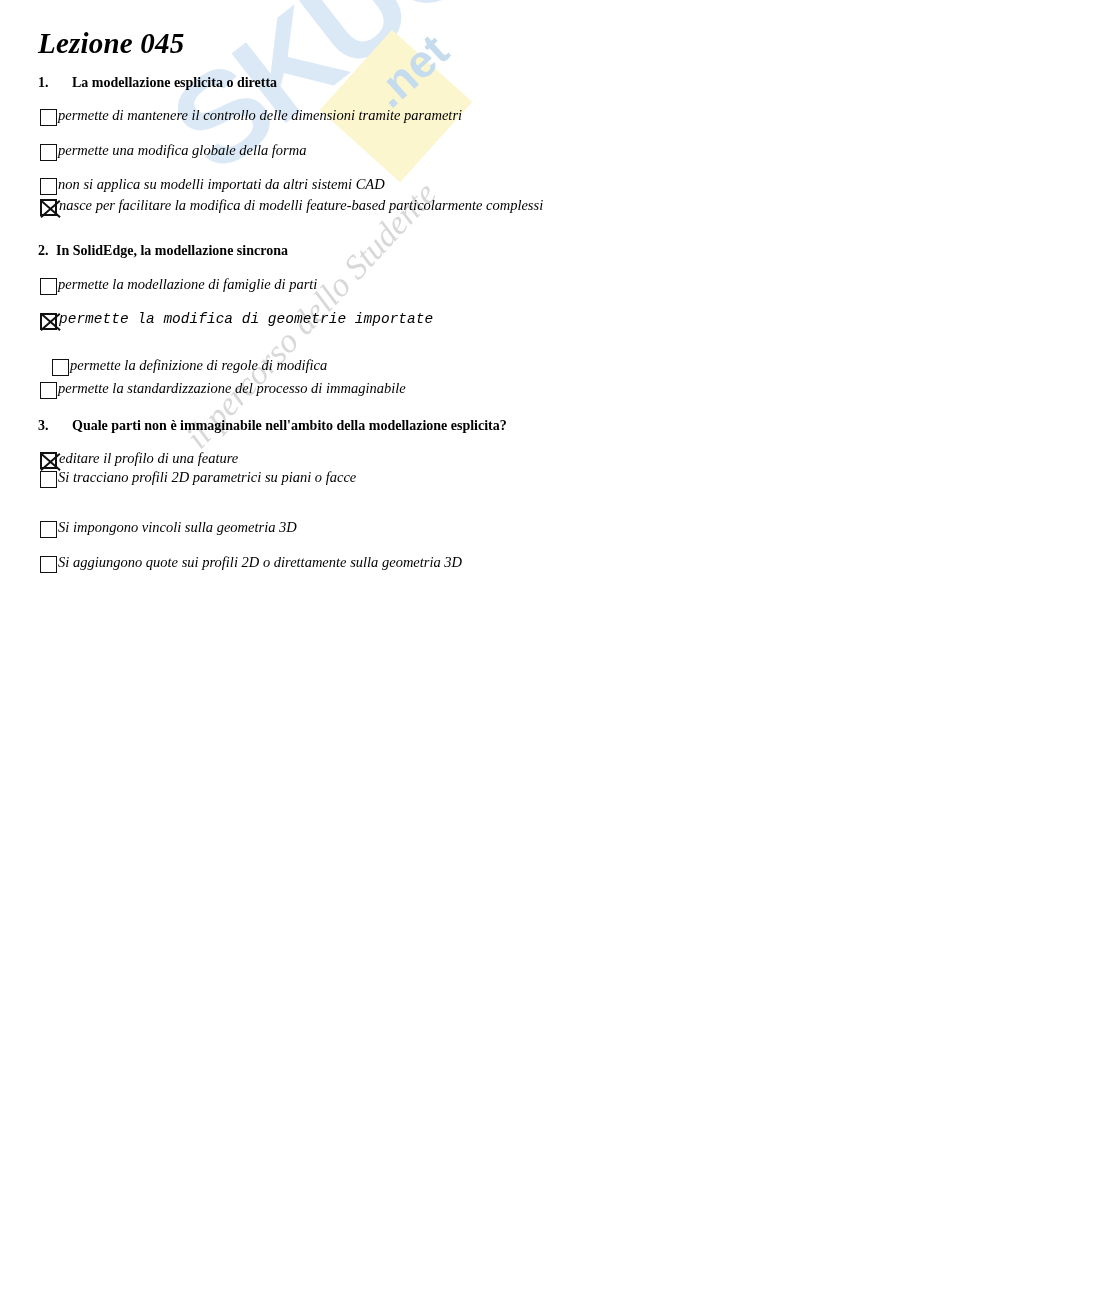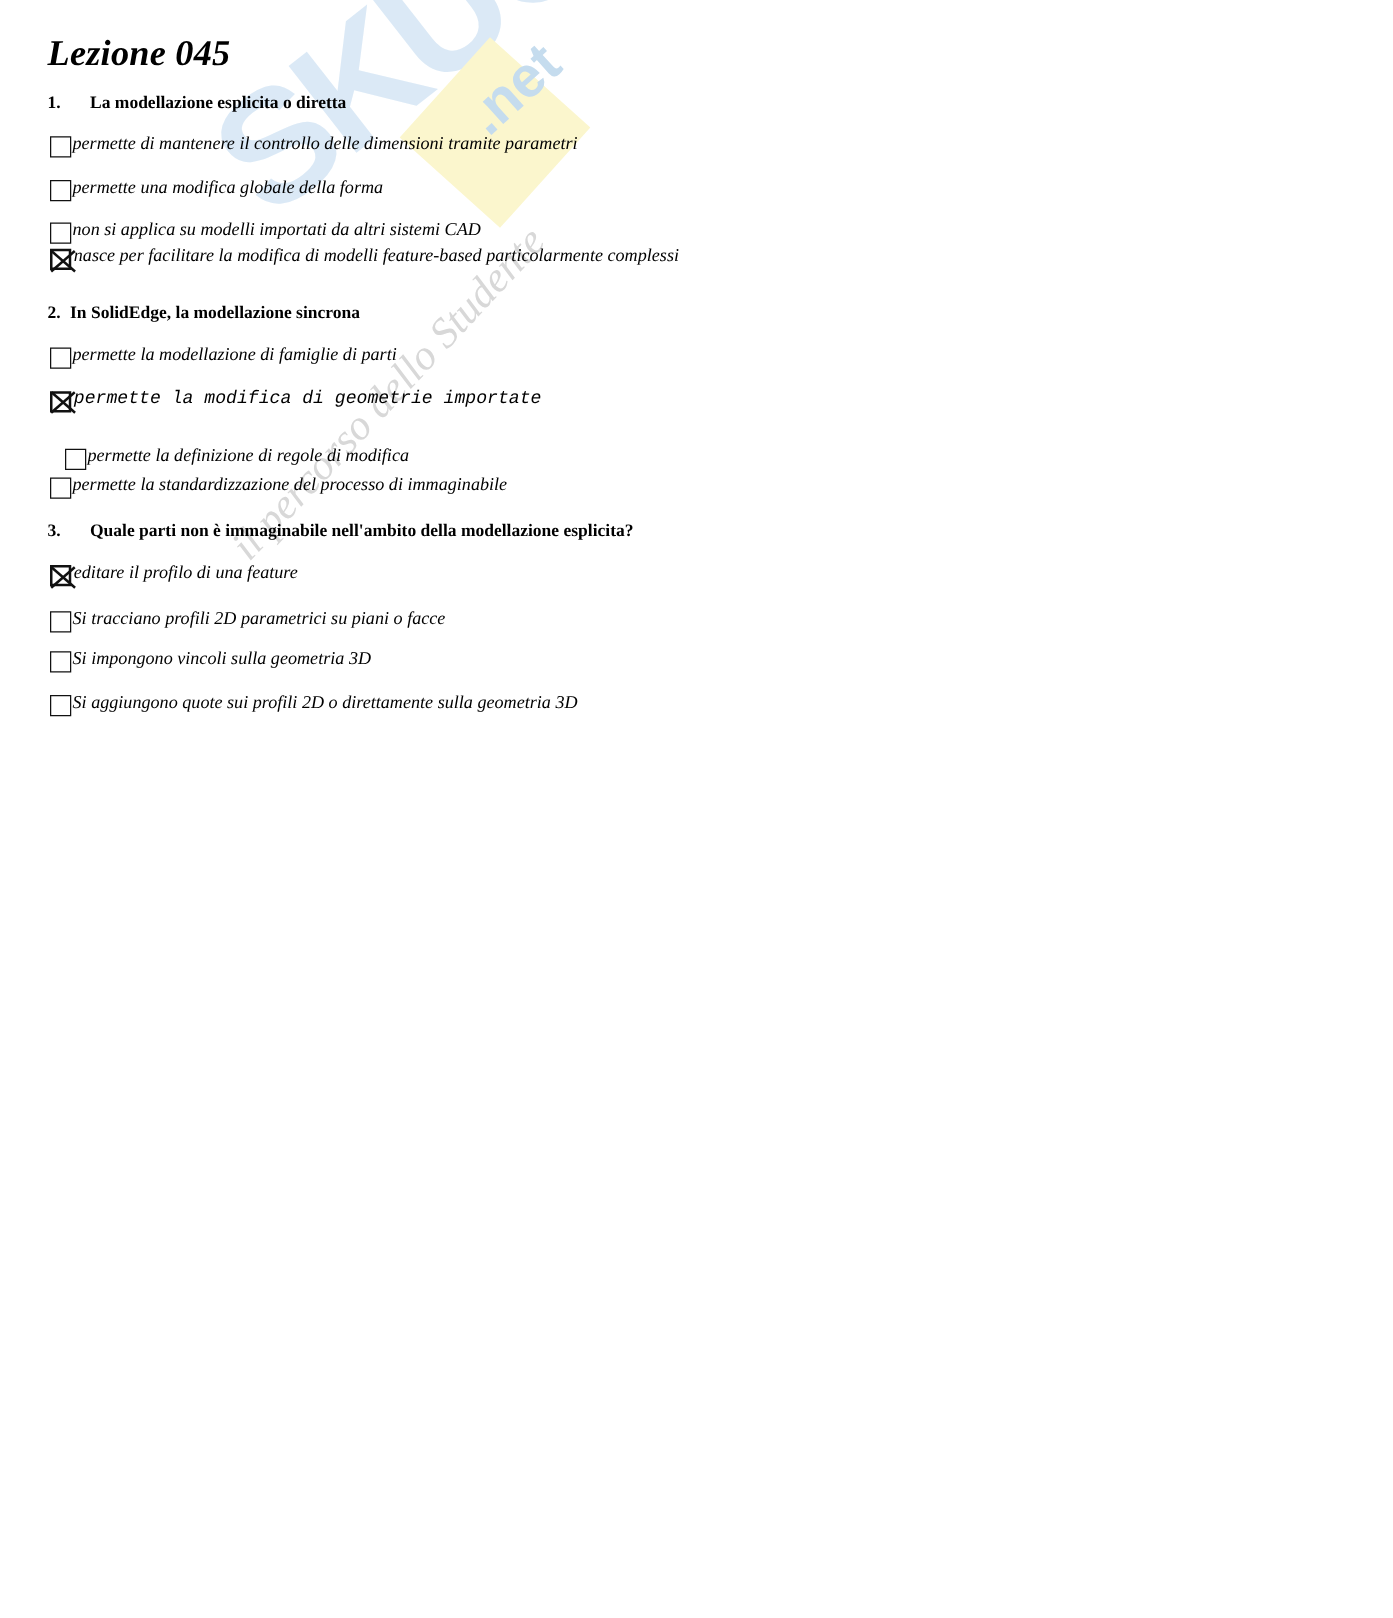--- a/index.html
+++ b/index.html
@@ -218,21 +218,21 @@
       </div>
       <div class="question-block" style="top: 418px;">
         <div class="q-heading">
           <span class="q-num wide">3.</span>
           <span class="q-text">Quale parti non è immaginabile nell'ambito della modellazione esplicita?</span>
         </div>
         <div class="option-row checked" style="position: absolute; left: 0px; top: 26px; width: 1030px;">
           <span class="checkbox checked"></span>
           <span class="option-text">editare il profilo di una feature</span>
         </div>
-        <div class="option-row" style="position: absolute; left: 0px; top: 63px; width: 1030px;">
+        <div class="option-row" style="position: absolute; left: 0px; top: 45px; width: 1030px;">
           <span class="checkbox"></span>
           <span class="option-text">Si tracciano profili 2D parametrici su piani o facce</span>
         </div>
         <div class="option-row" style="position: absolute; left: 0px; top: 95.4px; width: 1030px;">
           <span class="checkbox"></span>
           <span class="option-text">Si impongono vincoli sulla geometria 3D</span>
         </div>
         <div class="option-row" style="position: absolute; left: 0px; top: 130.1px; width: 1030px;">
           <span class="checkbox"></span>
           <span class="option-text">Si aggiungono quote sui profili 2D o direttamente sulla geometria 3D</span>

